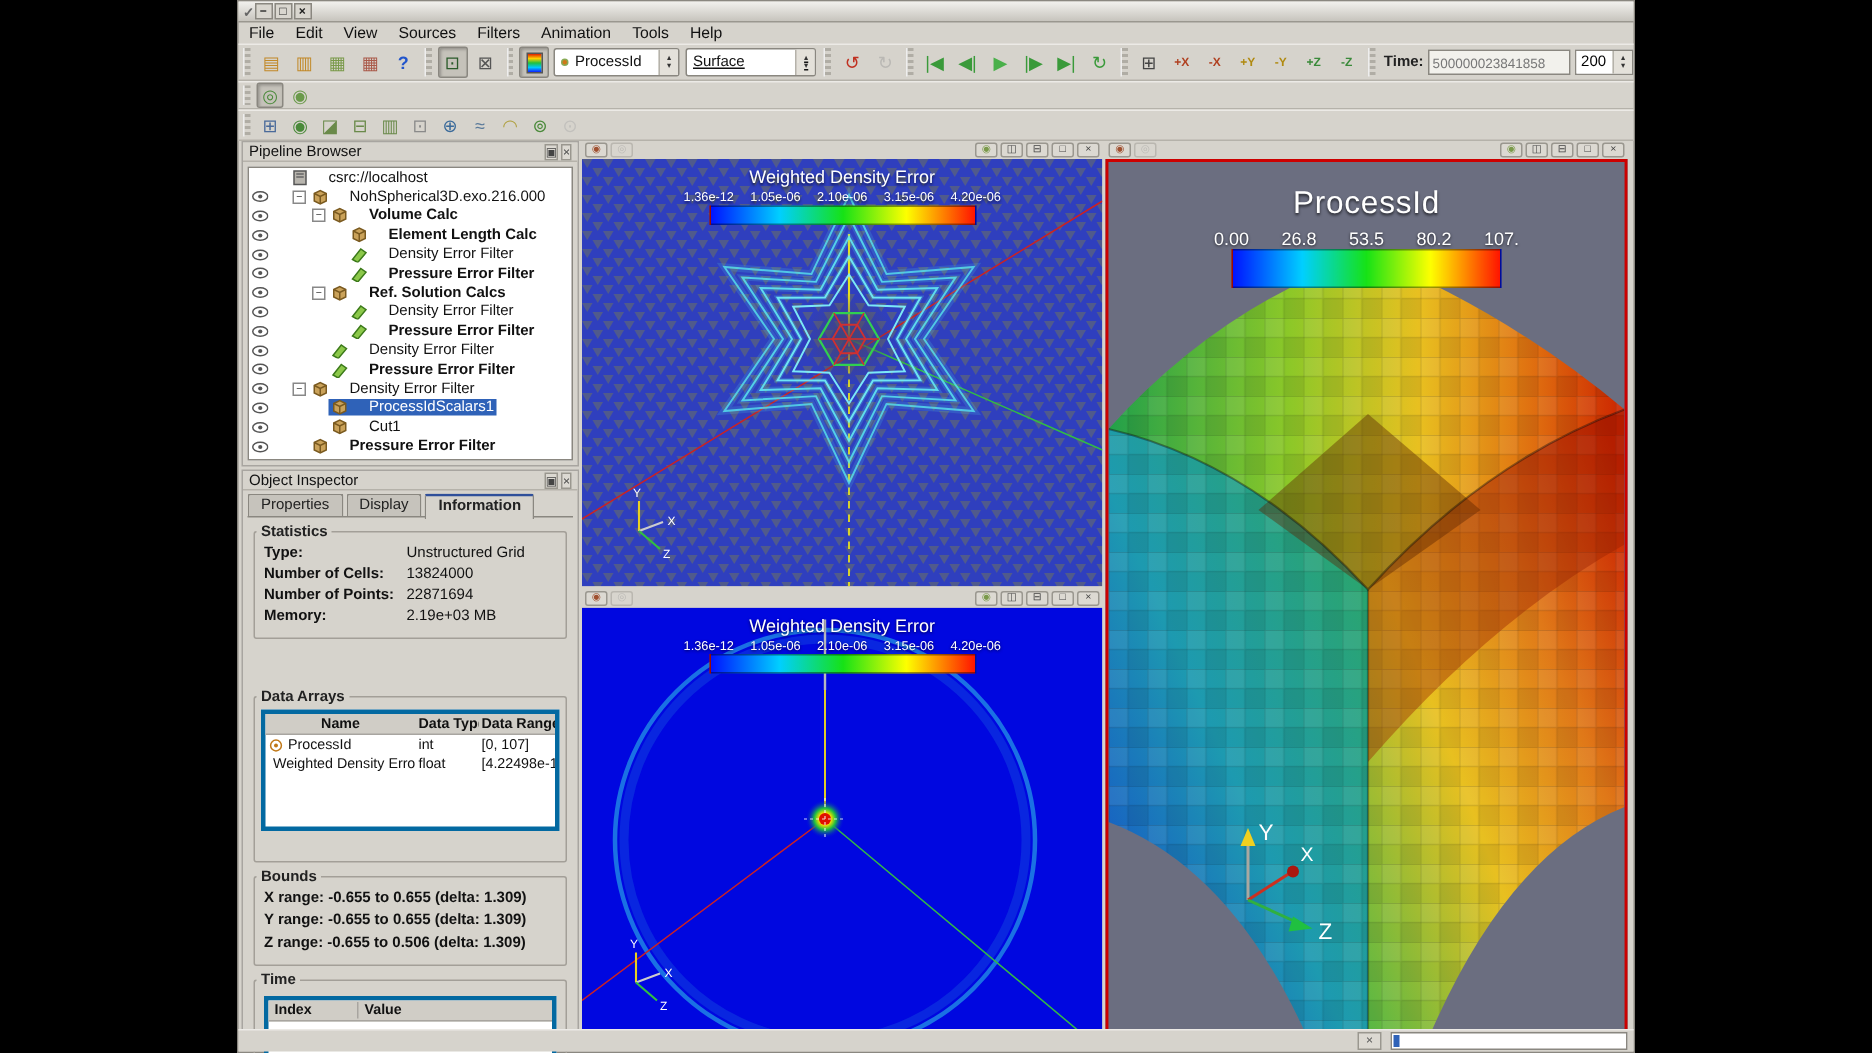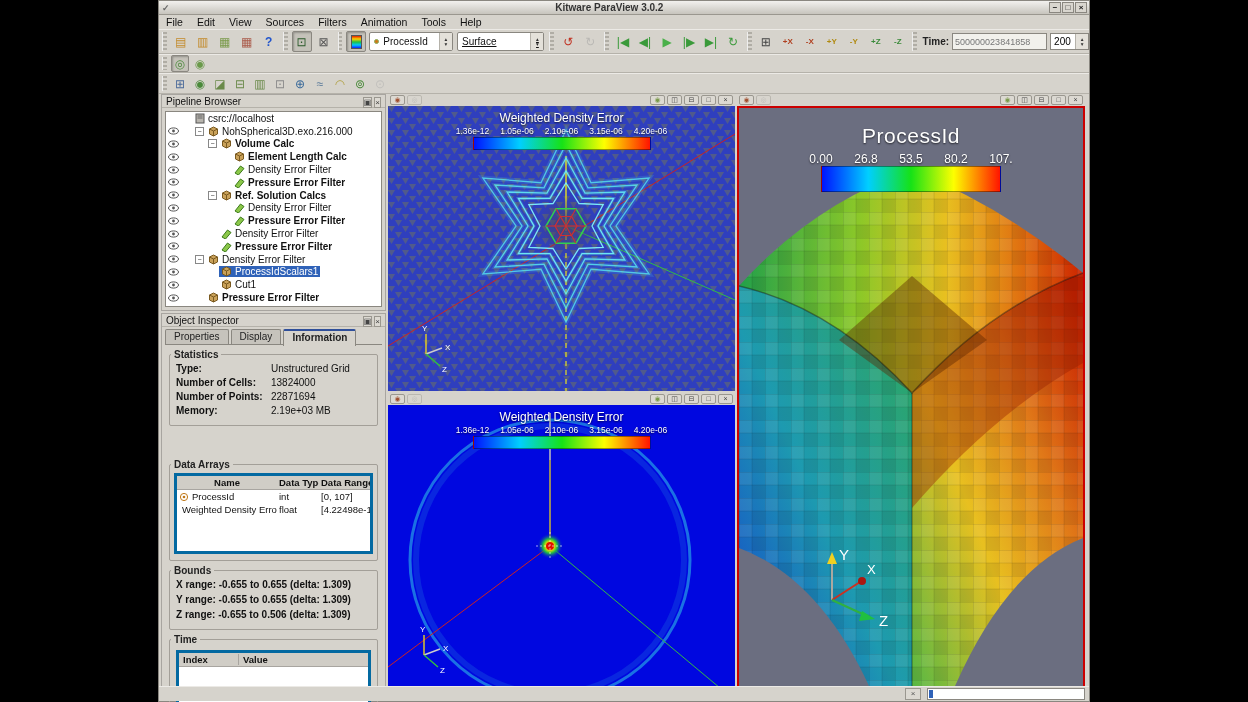--- a/index.html
+++ b/index.html
@@ -63,21 +63,21 @@
     color:#444; border:1px solid #9a978f; margin-left:2px; background:#dcd9d2; }
 
   .dock-pipeline { left:2px; top:93px; width:225px; height:217px; }
   .tree { position:absolute; left:3px; top:16px; right:3px; bottom:3px;
     background:#fff; border:1px solid #8a8780; overflow:hidden; font-size:10px; color:#111; }
   .trowi { display:flex; align-items:center; height:12.8px; white-space:nowrap; }
   .eyecell { width:14px; display:flex; justify-content:center; flex:none; }
   .expander { width:9px; height:9px; flex:none; border:1px solid #888; background:#fff;
     font-size:7px; line-height:7px; text-align:center; color:#333; margin-right:2px; }
   .expsp { width:11px; flex:none; }
-  .rowmain { display:flex; align-items:center; padding:0 2px; }
+  .rowmain { display:flex; align-items:center; padding:0 2px;gap:11px; }
   .rowmain.sel { background:#2f62b8; }
   .rowmain.sel .tlab { color:#fff; }
   .tlab { margin-left:3px; }
   .tlab.b { font-weight:bold; }
 
   .dock-inspector { left:2px; top:312px; width:225px; height:375px; }
   .tabs { position:absolute; left:3px; top:15px; right:3px; height:16px; display:flex;
     border-bottom:1px solid #8a8780; font-size:10px; }
   .tab { padding:1px 8px 0; margin-right:2px; background:#c6c3bc; border:1px solid #8a8780;
     border-bottom:none; border-radius:2px 2px 0 0; color:#222; }
@@ -141,21 +141,20 @@
   .sb-progress .fill { position:absolute; left:1px; top:1px; width:4px; bottom:1px; background:#2f62b8; }
 </style>
 </head>
 <body>
 
 <div class="stage">
 <div class="win">
 
   <div class="titlebar">
     <span class="ticon">✓</span>
-    <span class="ttext">Kitware ParaView 3.0.2</span>
     <span class="wctrls">
           <span class="wbtn">−</span>
           <span class="wbtn">□</span>
           <span class="wbtn">×</span>
         </span>
   </div>
 
   <div class="menubar">
         <span class="menu-item">File</span>
         <span class="menu-item">Edit</span>
@@ -632,21 +631,21 @@
               <div class="statrow">
                 <span class="sl">Number of Points:</span>
                 <span class="sv">22871694</span>
               </div>
               <div class="statrow">
                 <span class="sl">Memory:</span>
                 <span class="sv">2.19e+03 MB</span>
               </div>
             </div>
       </div>
-      <div class="gbox" style="height:97px; padding:8px 4px 4px;margin-top:38px;">
+      <div class="gbox" style="height:111px; padding:8px 4px 4px;margin-top:38px;">
         <span class="gb-label">Data Arrays</span>
         <div class="whitebox" style="height:81px;">
               <div class="dtable-head">
                 <span class="c c1" style="text-align: center;">Name</span>
                 <span class="c c2">Data Type</span>
                 <span class="c c3">Data Ranges</span>
               </div>
               <div class="dtable-row">
                 <span class="c c1" style="display: flex; align-items: center; gap: 3px;">
                   <svg width="10" height="10">

